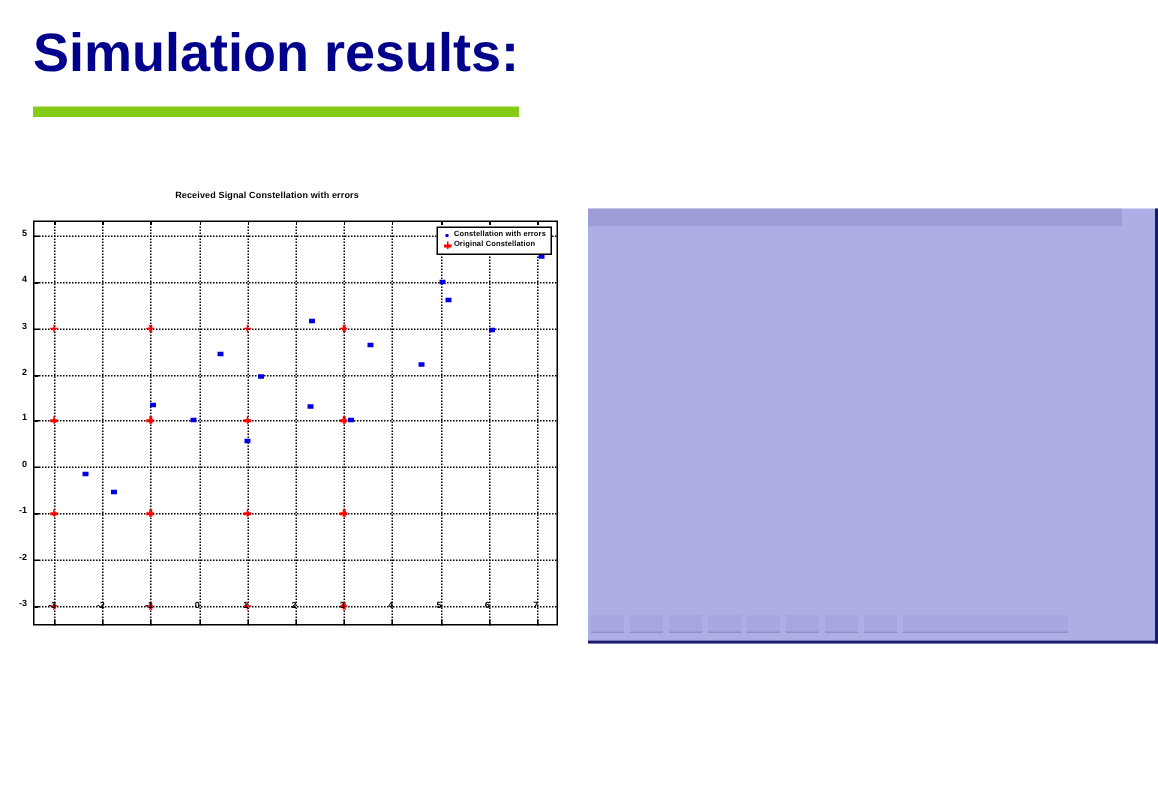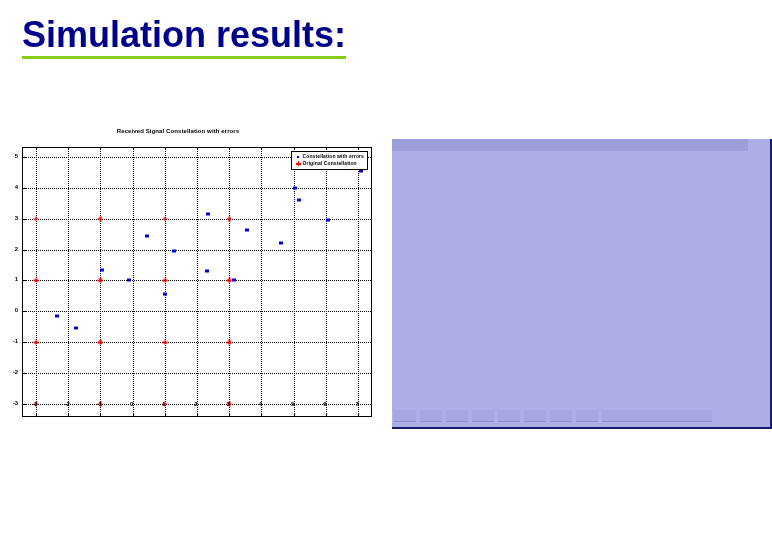--- a/index.html
+++ b/index.html
@@ -22,22 +22,22 @@
     left: 22px;
     top: 16px;
     font-size: 36px;
     font-weight: bold;
     color: #00008b;
     letter-spacing: 0px;
     line-height: 1.05;
     white-space: nowrap;
   }
   #slide-title .title-text {
-    border-bottom: 3px solid #84cc16;
-    padding-bottom: 2px;
+    border-bottom: 7px solid #84cc16;
+    padding-bottom: 17px;
     display: inline-block;
   }
 
   
   #figure-panel {
     position: absolute;
     left: 8px;
     top: 128px;
     width: 374px;
     height: 305px;

